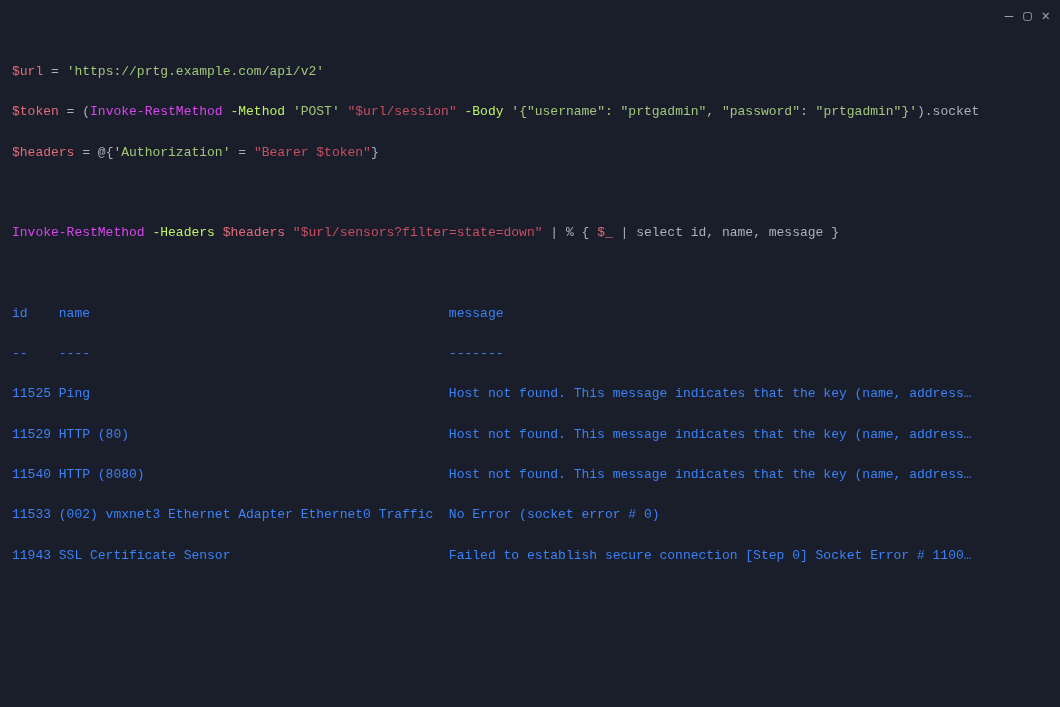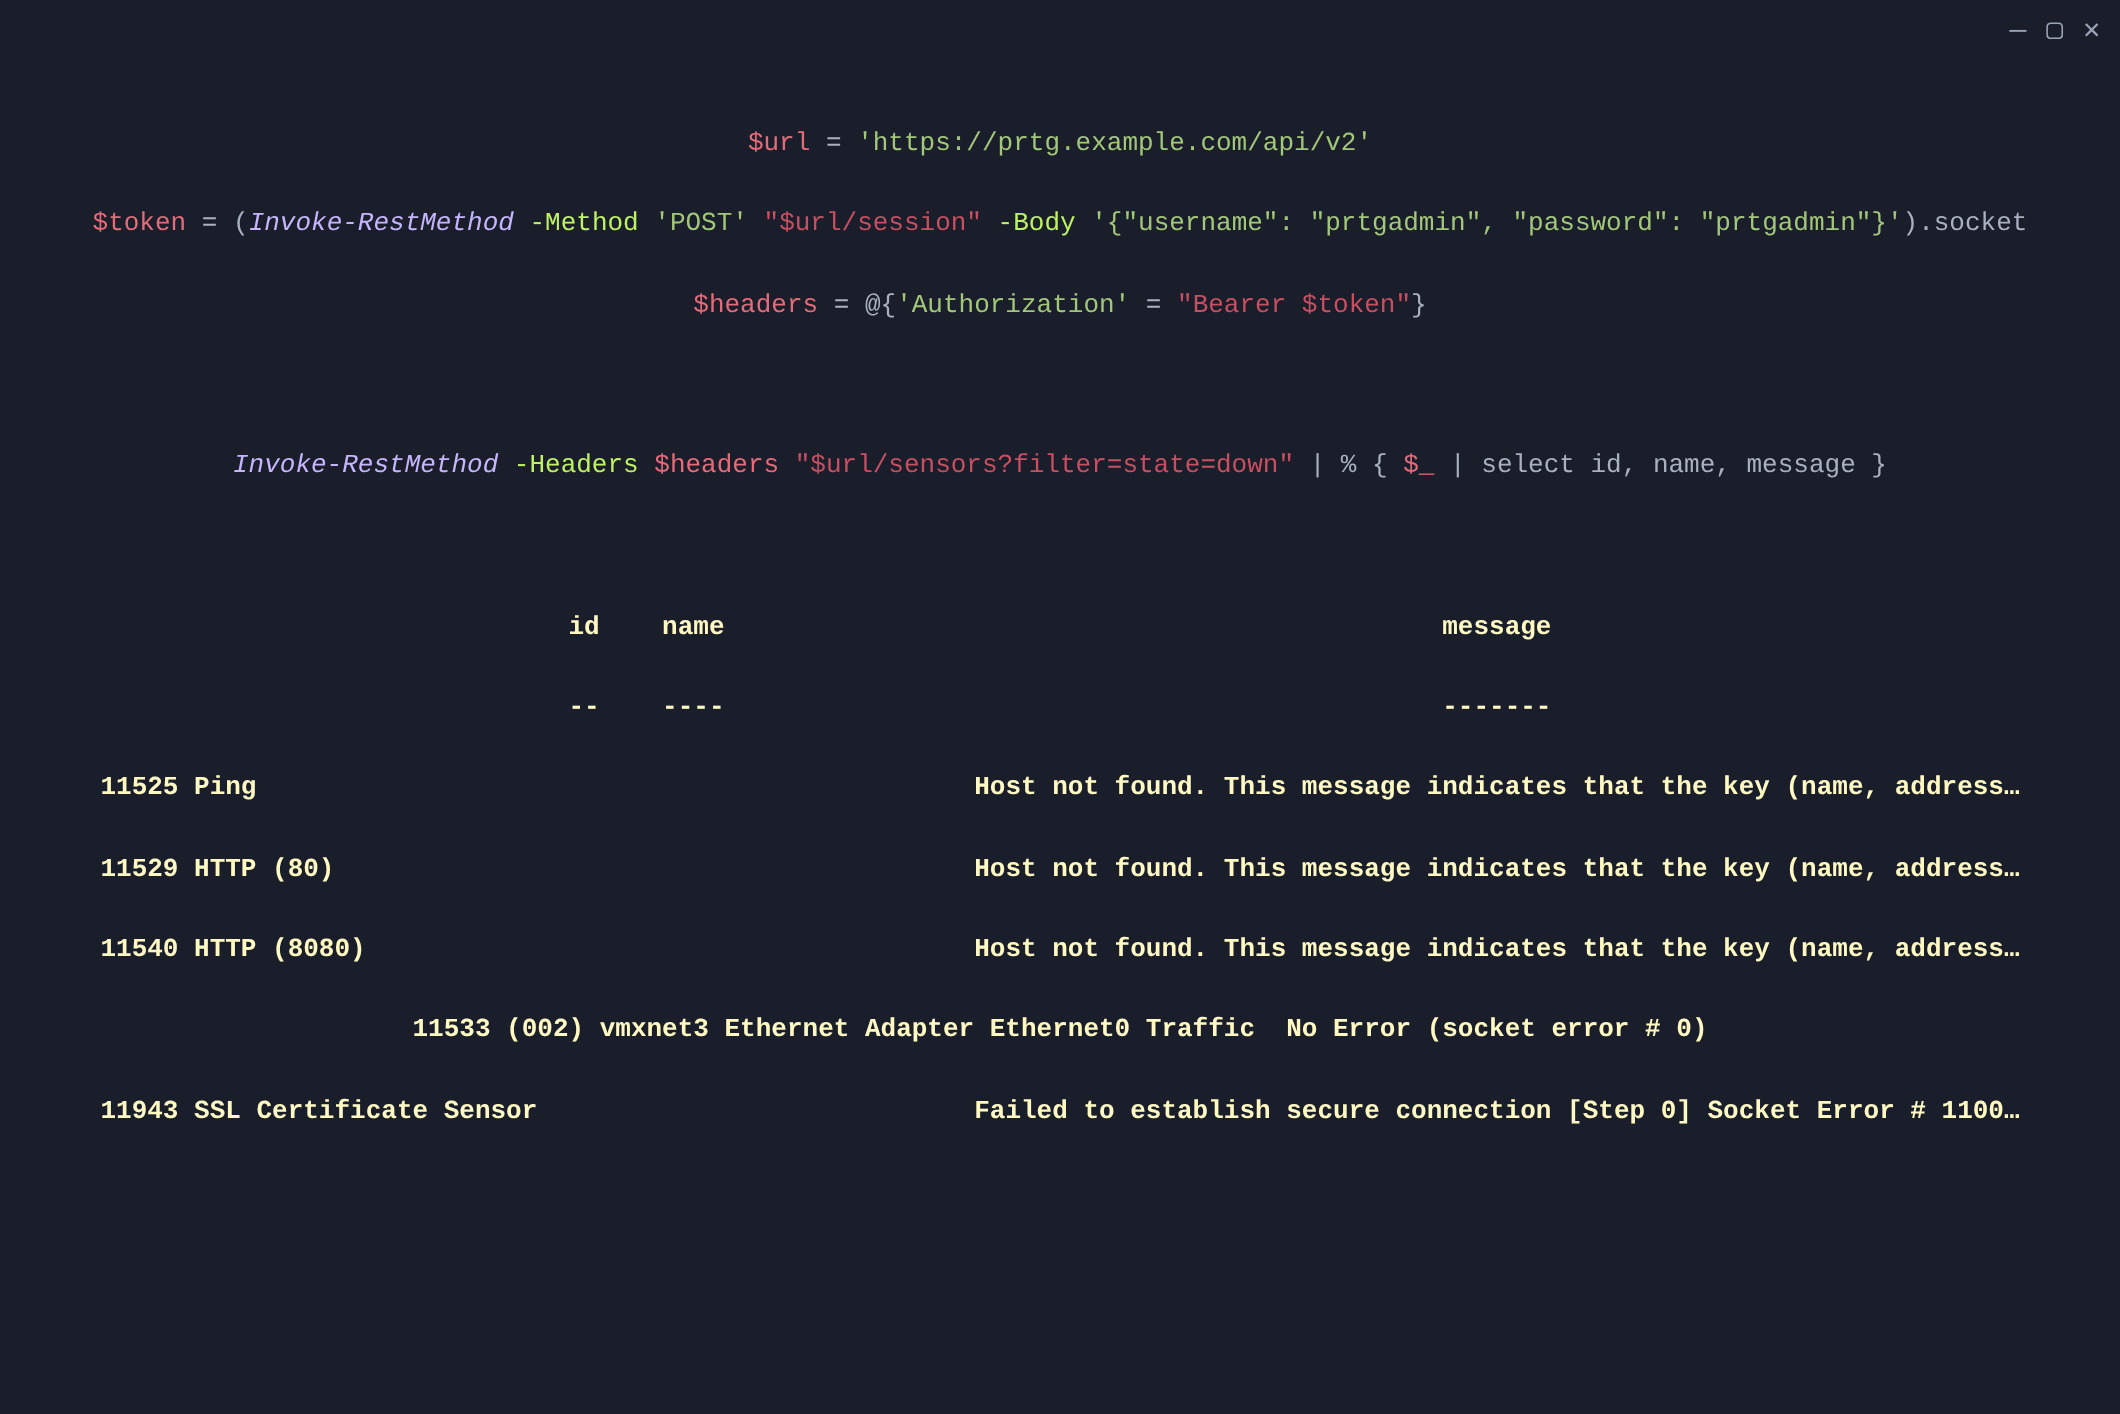--- a/index.html
+++ b/index.html
@@ -26,26 +26,26 @@
     user-select: none;
   }
   .window-controls span { cursor: default; }
   .terminal {
     padding: 42px 12px 12px 12px;
     white-space: pre;
     letter-spacing: 0;
   }     
   .v  { color: #e46c7a; }     
   .cy { color: #bef264; }     
-  .kw { color: #c4b5fd; font-style: italic; }     
+  .kw { color: #d946ef; }     
   .s  { color: #a2c77b; }     
   .ds { color: #c64f62; }     
   .op { color: #a9b0c0; }     
-  .gr { color: #fef9c3; font-weight: bold; }     
-  .blk { display: block; text-align: center; }
+  .gr { color: #3b82f6; }     
+  .blk { display: block; }
 </style>
 </head>
 <body>
 
 <div class="window-controls">
   <span>—</span>
   <span>▢</span>
   <span>✕</span>
 </div>
 

